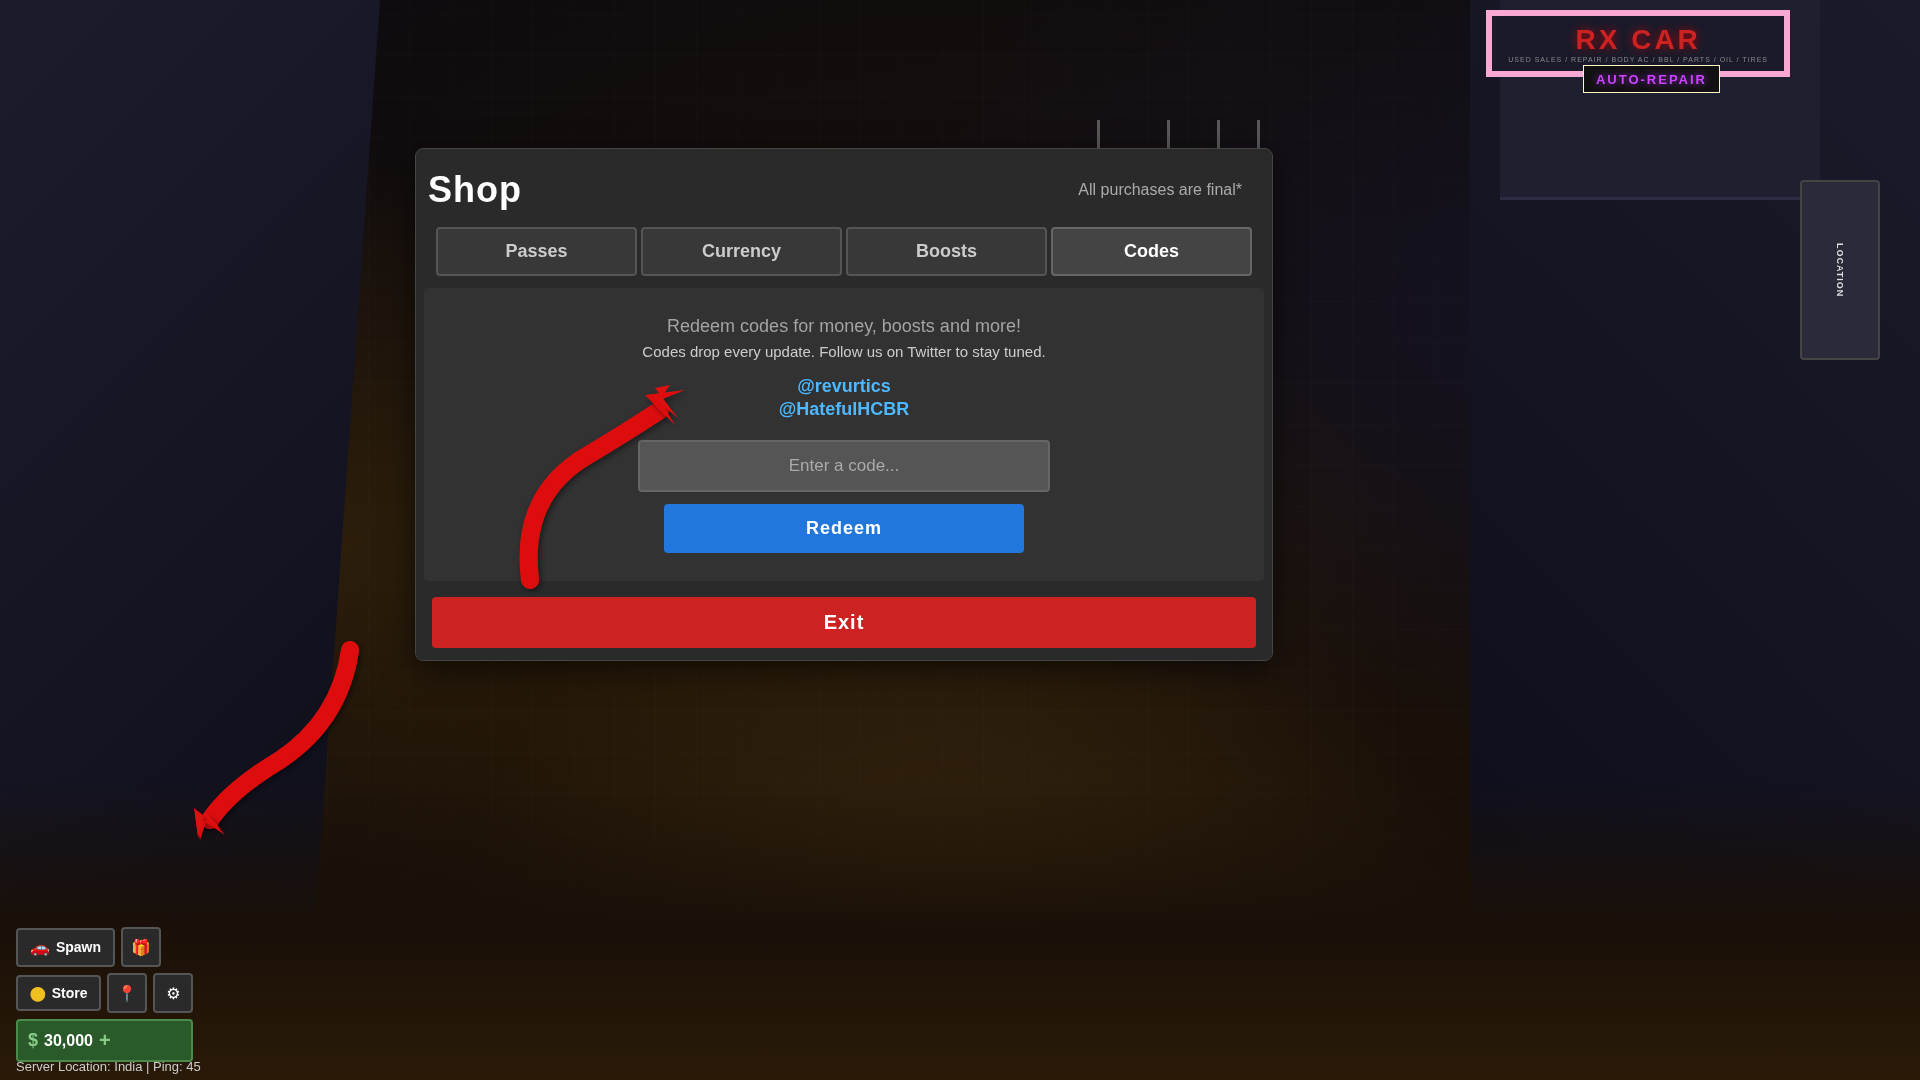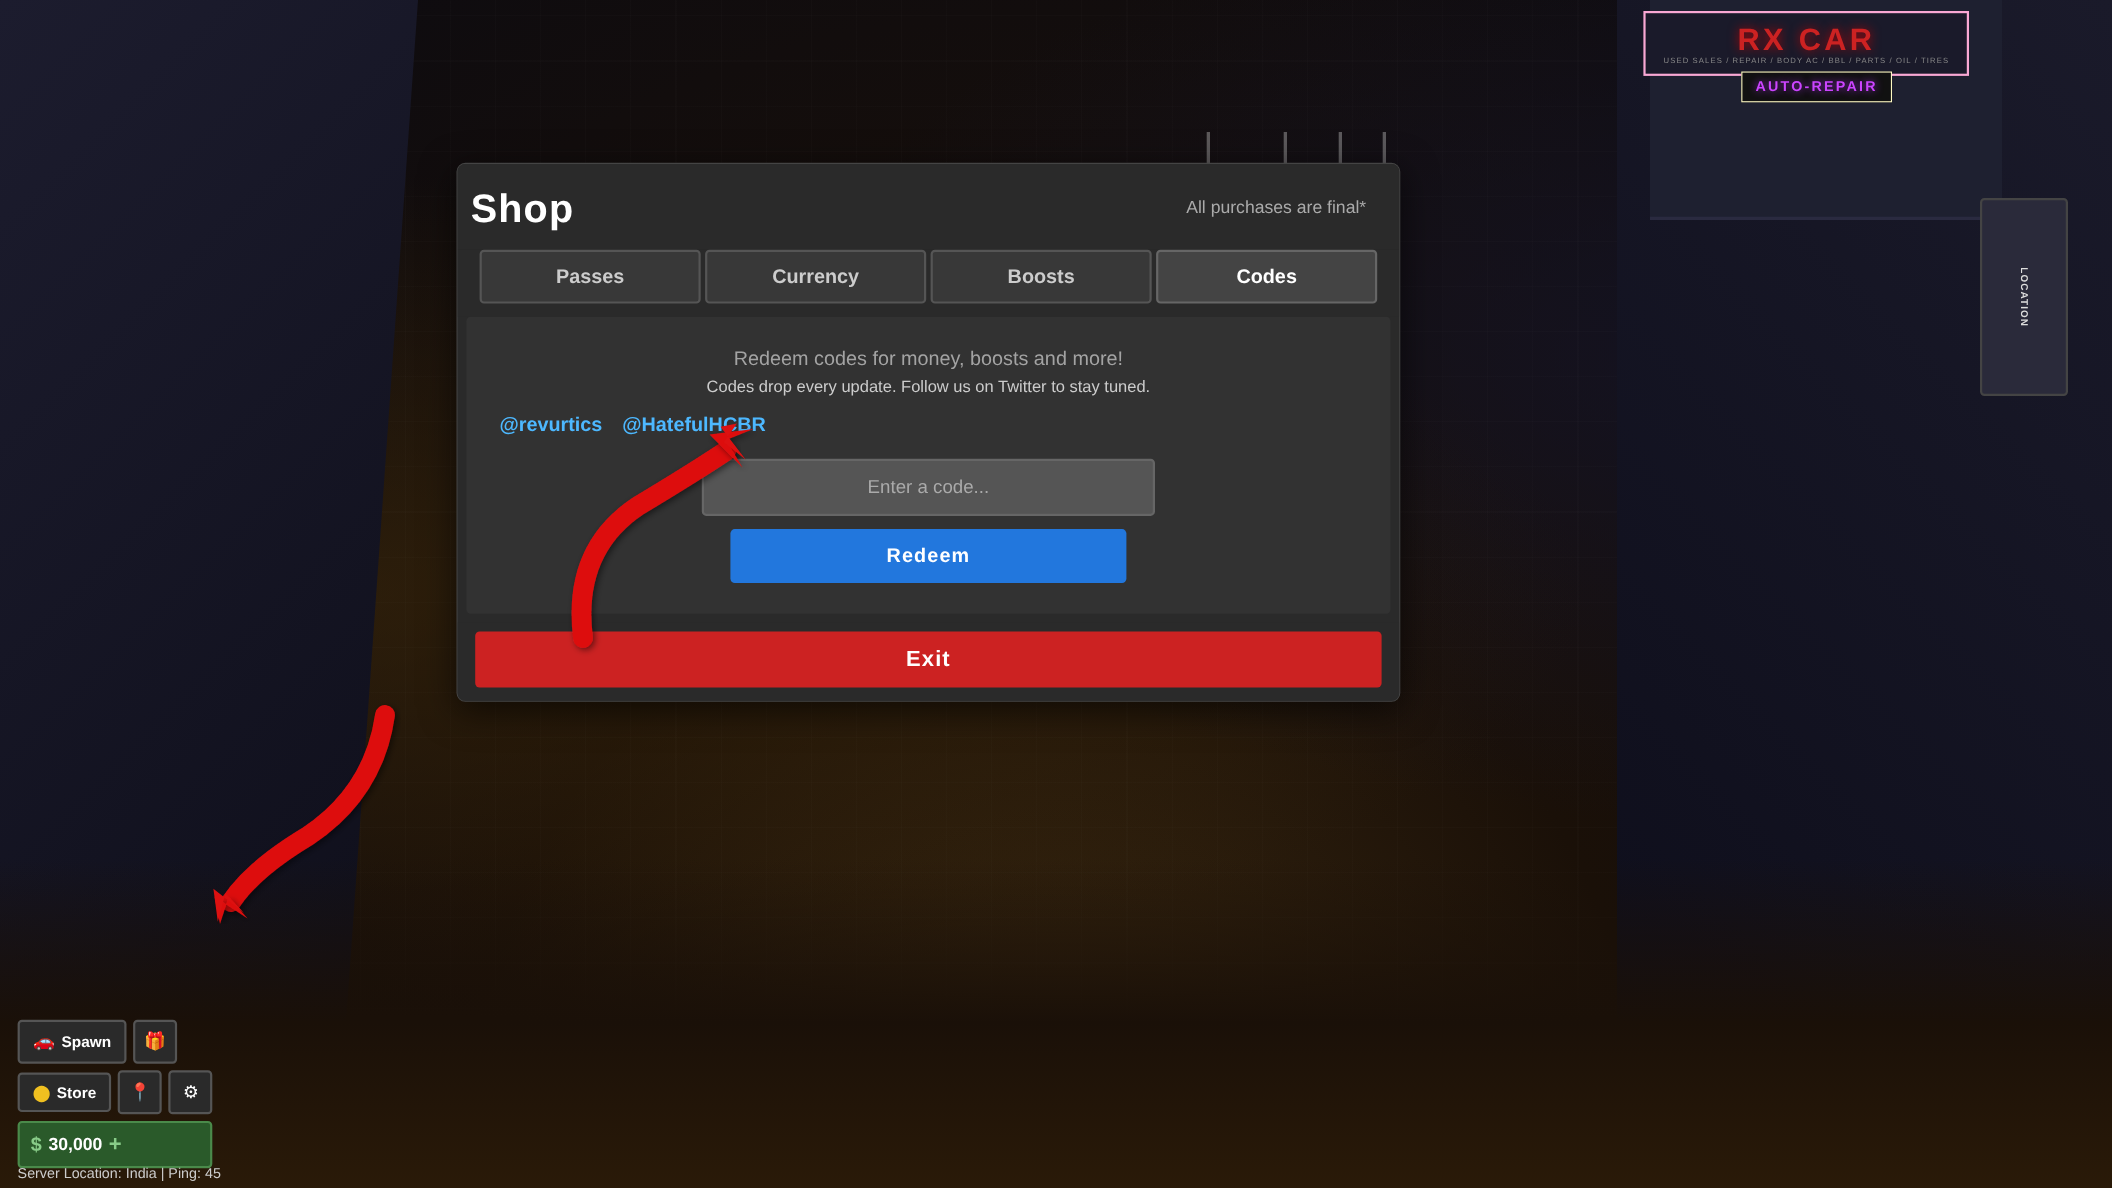--- a/index.html
+++ b/index.html
@@ -58,21 +58,21 @@
       background: #1e2030;
       border-bottom: 3px solid #2a2a40;
     }
 
     
     .rx-sign {
       position: absolute;
       right: 130px;
       top: 10px;
       background: #1a1a2a;
-      border: 2px solid #f9a8d4;
+      border: 6px solid #f9a8d4;
       padding: 8px 16px;
       text-align: center;
     }
 
     .rx-sign-main {
       font-size: 28px;
       font-weight: 900;
       color: #cc2222;
       letter-spacing: 3px;
       text-shadow: 0 0 10px rgba(200,0,0,0.8);
@@ -215,21 +215,22 @@
     }
 
     .redeem-subtitle {
       font-size: 15px;
       color: #cccccc;
       margin-bottom: 16px;
     }
 
     .twitter-links {
       display: flex;
-      gap: 18px;
+      flex-direction: column;
+      gap: 2px;
       margin-bottom: 20px;
     }
 
     .twitter-link {
       font-size: 18px;
       font-weight: 700;
       color: #4db8ff;
       cursor: pointer;
     }
 

